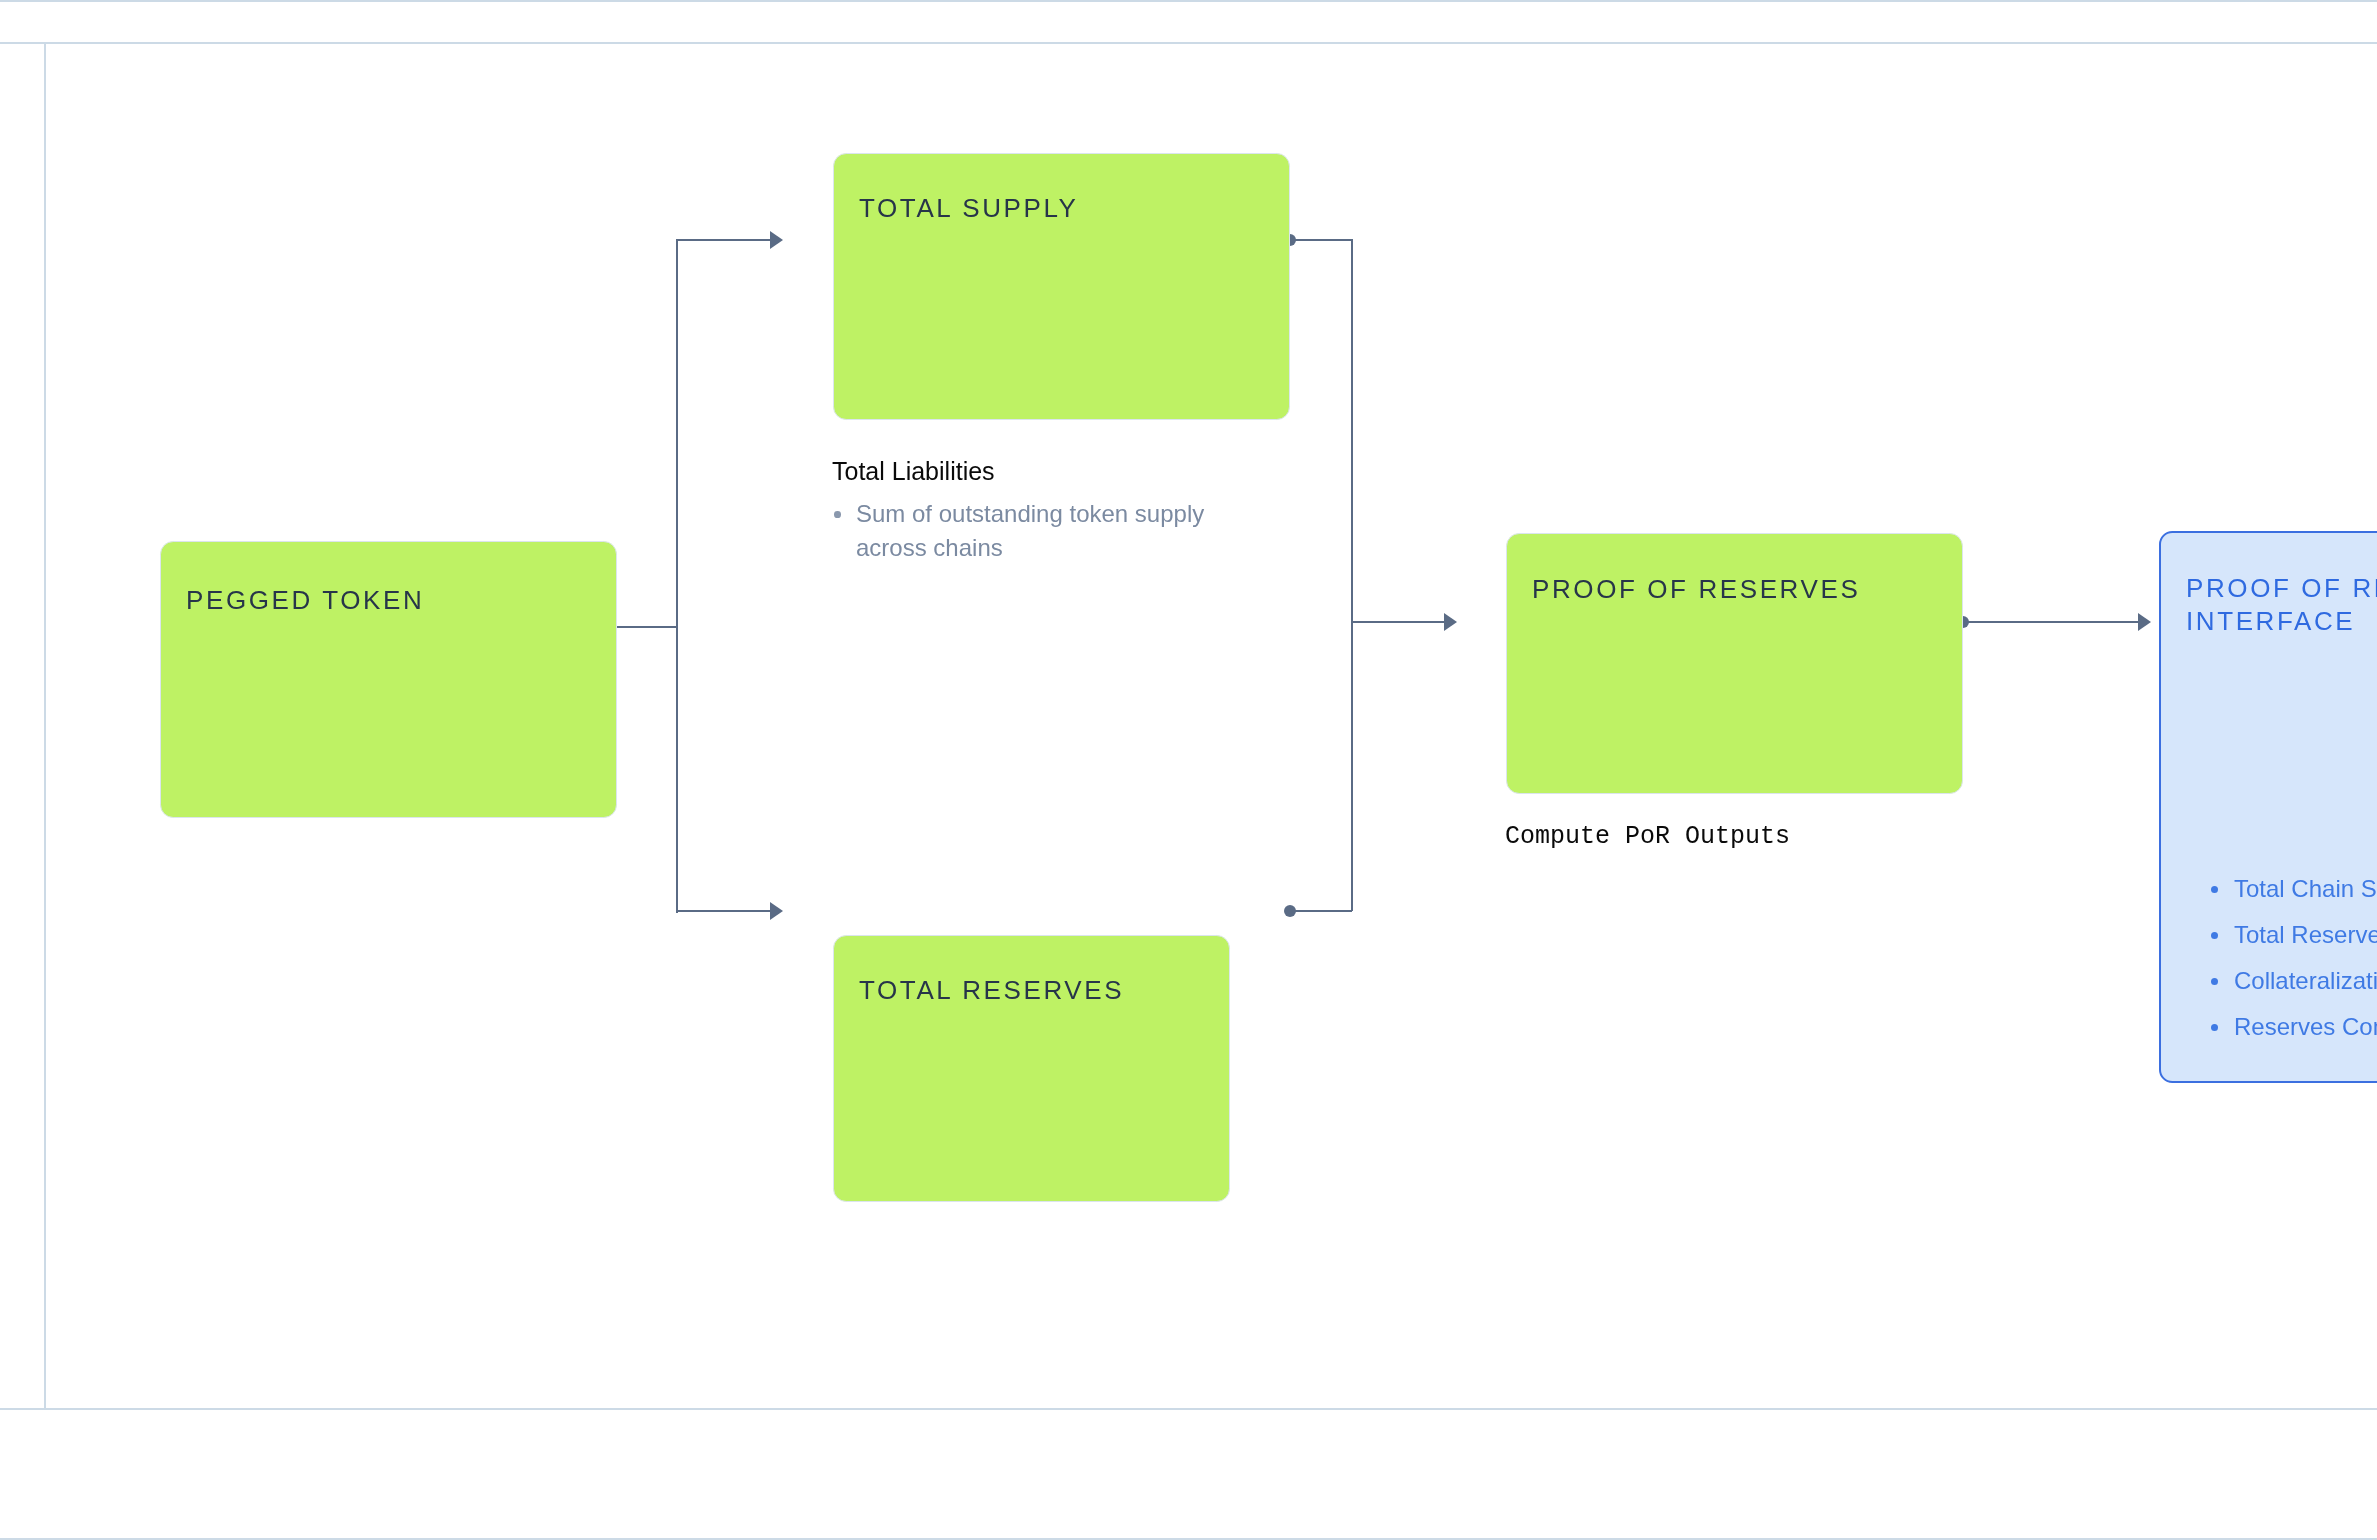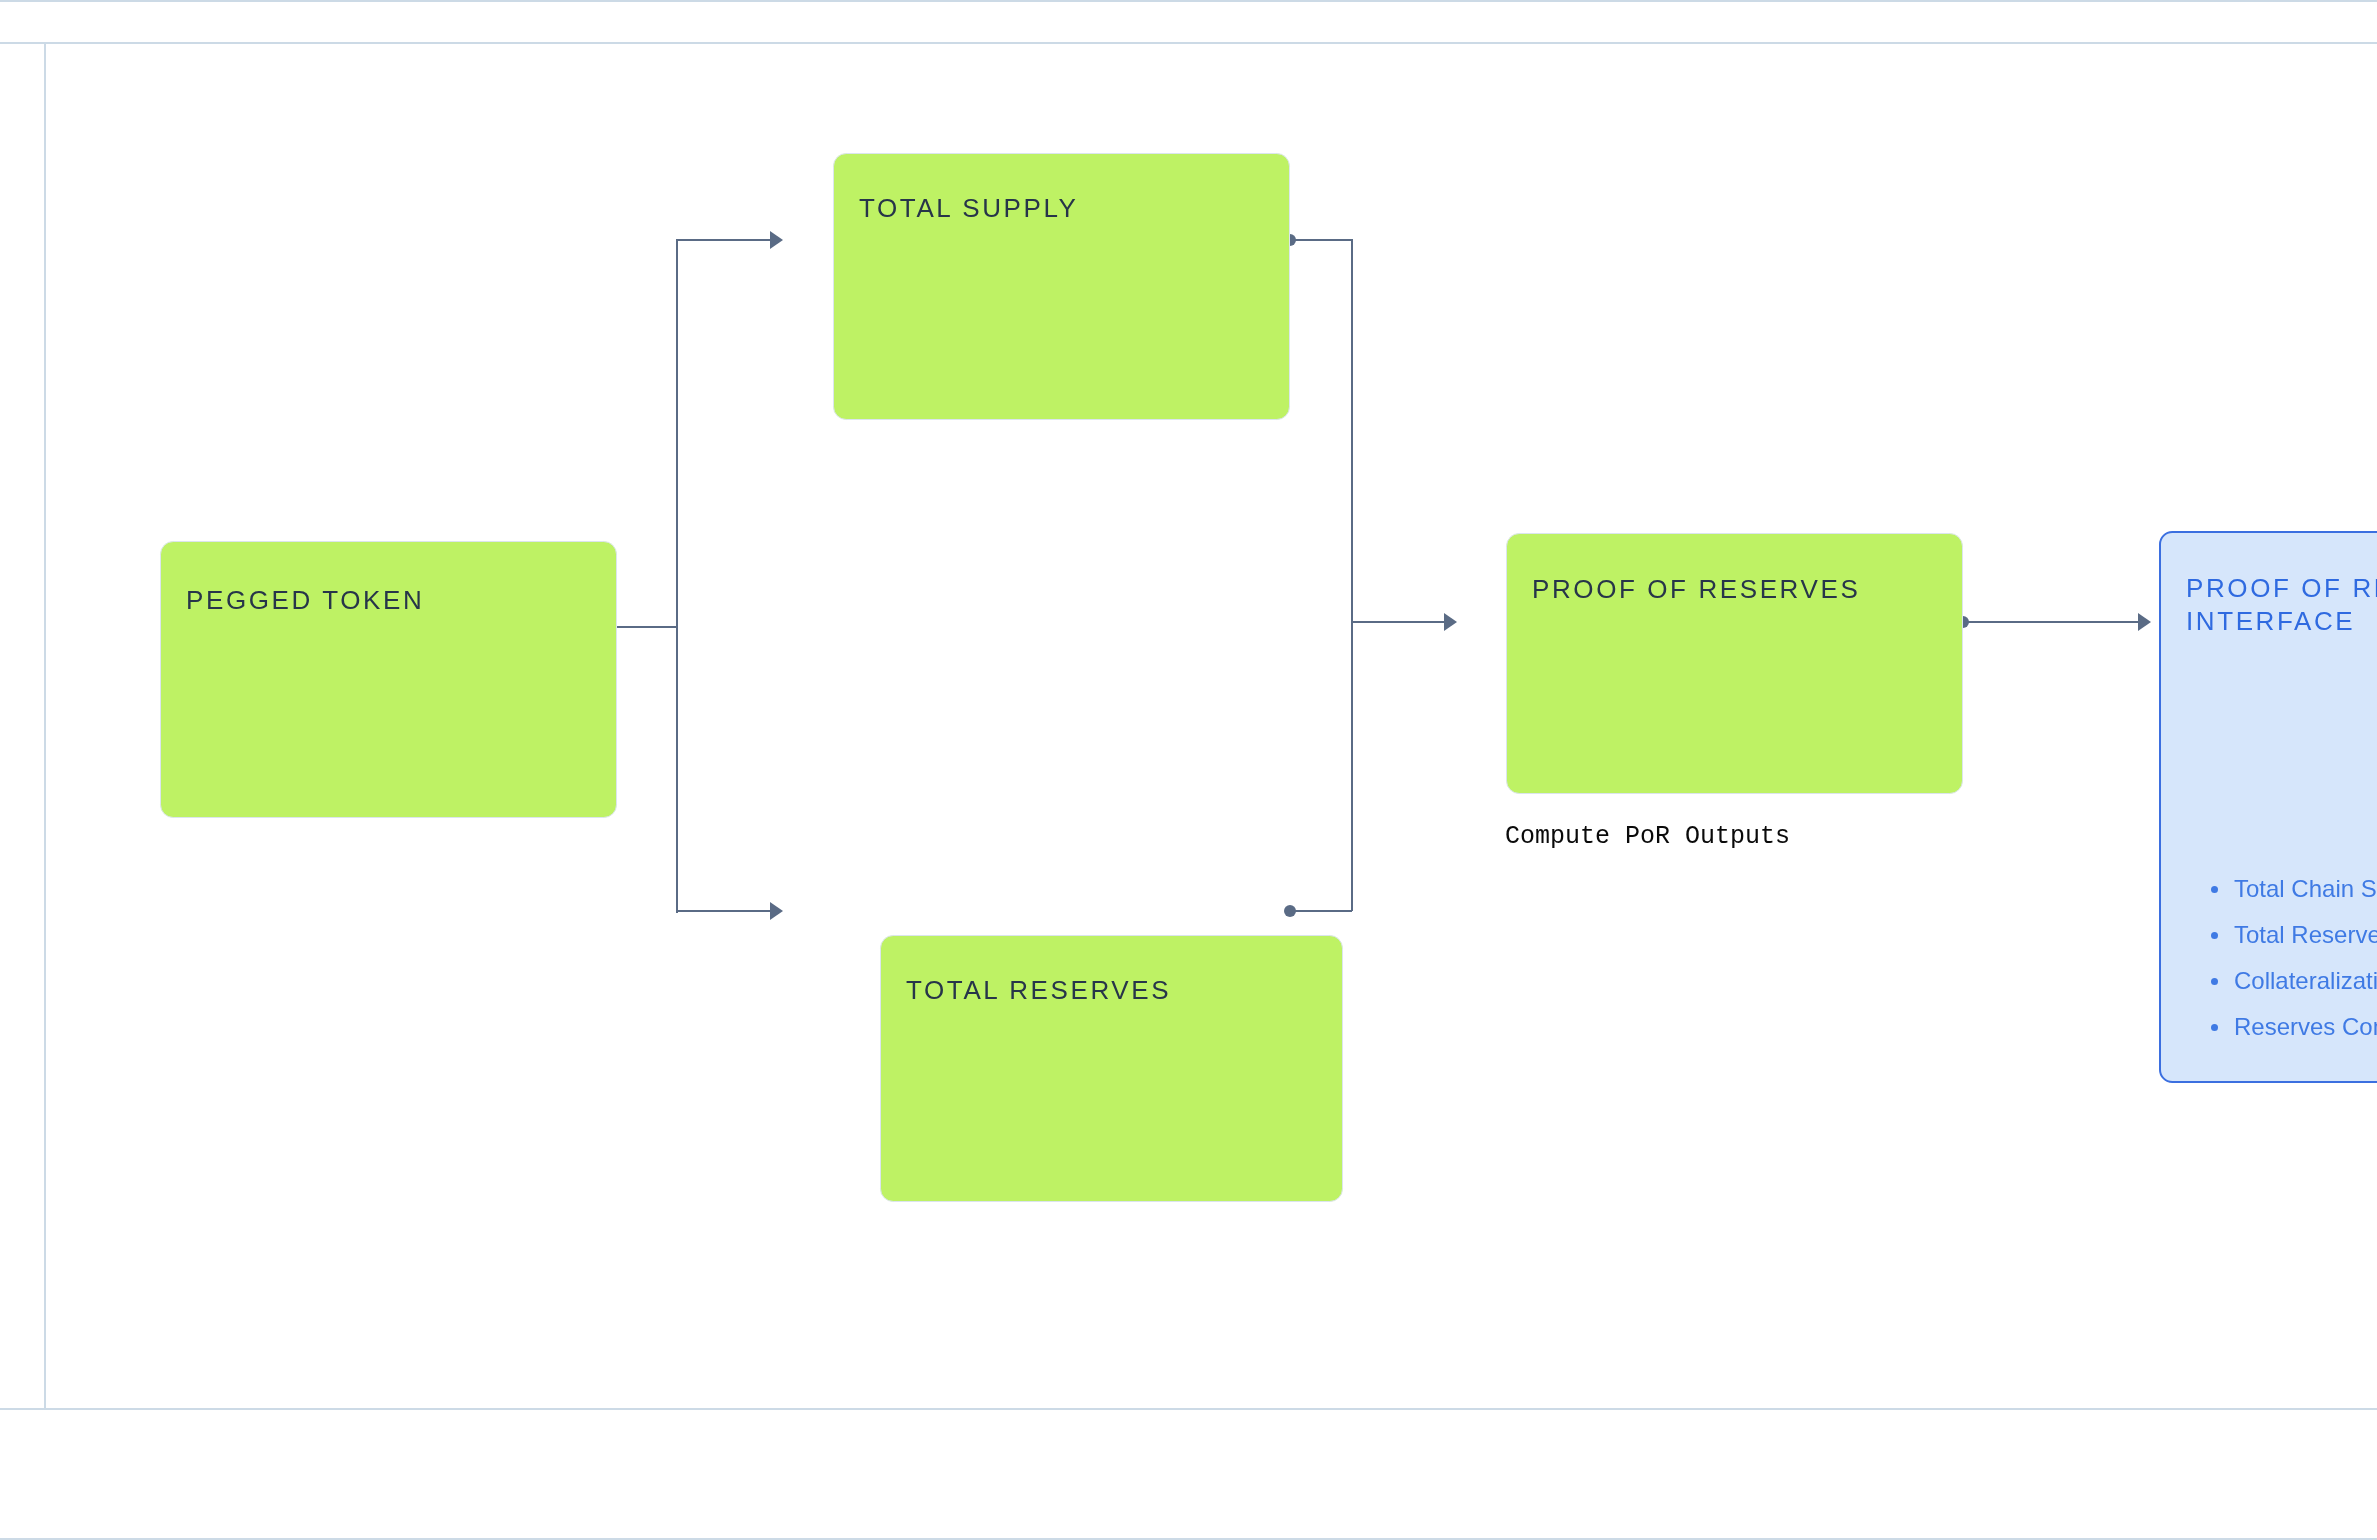--- a/index.html
+++ b/index.html
@@ -74,21 +74,21 @@
   }
   .node.accent {
     background: #d6e6fb;
     border: 2.9px solid #3b6fe0;
   }
   .node.accent .node-title { color: #2f6ae0; }
 
   
   #node-pegged-token   { left: 114px;  top: 494px; width: 457px;  height: 277px; padding-left: 20px; }
   #node-total-supply   { left: 787px; top: 106px;  width: 457px;  height: 267px; }
-  #node-total-reserves { left: 834px; top: 888px; width: 463px;  height: 267px; }
+  #node-total-reserves { left: 787px; top: 888px; width: 397px;  height: 267px; }
   #node-por            { left: 1460px; top: 486px; width: 457px;  height: 261px; }
   #node-por-interface  { left: 2113px; top: 484px; width: 514px; height: 552px; }
 
   #node-pegged-token .node-title   { left: 25px; top: 42px; }
   #node-total-supply .node-title   { left: 25px; top: 38px; }
   #node-total-reserves .node-title { left: 25px; top: 38px; }
   #node-por .node-title            { left: 25px; top: 39px; }
   #node-por-interface .node-title  { left: 25px; top: 39px; }
 
   
@@ -230,20 +230,26 @@
       <div class="node-title">PROOF OF RESERVES
 INTERFACE</div>
       <ul class="accent-list">
         <li>Total Chain Supply</li>
         <li>Total Reserve Value</li>
         <li>Collateralization Ratio</li>
         <li>Reserves Compliant</li>
       </ul>
     </div>
 
+    <div class="annot" id="annot-liabilities">
+      <div class="annot-title">Total Liabilities</div>
+      <ul class="annot-list">
+        <li>Sum of outstanding token supply across chains</li>
+      </ul>
+    </div>
 
 
     <div class="annot" id="annot-por">
       <div class="annot-title">Compute PoR Outputs</div>
     </div>
 
   </div>
 
   <div class="footer-div"></div>
   <div class="footer">

